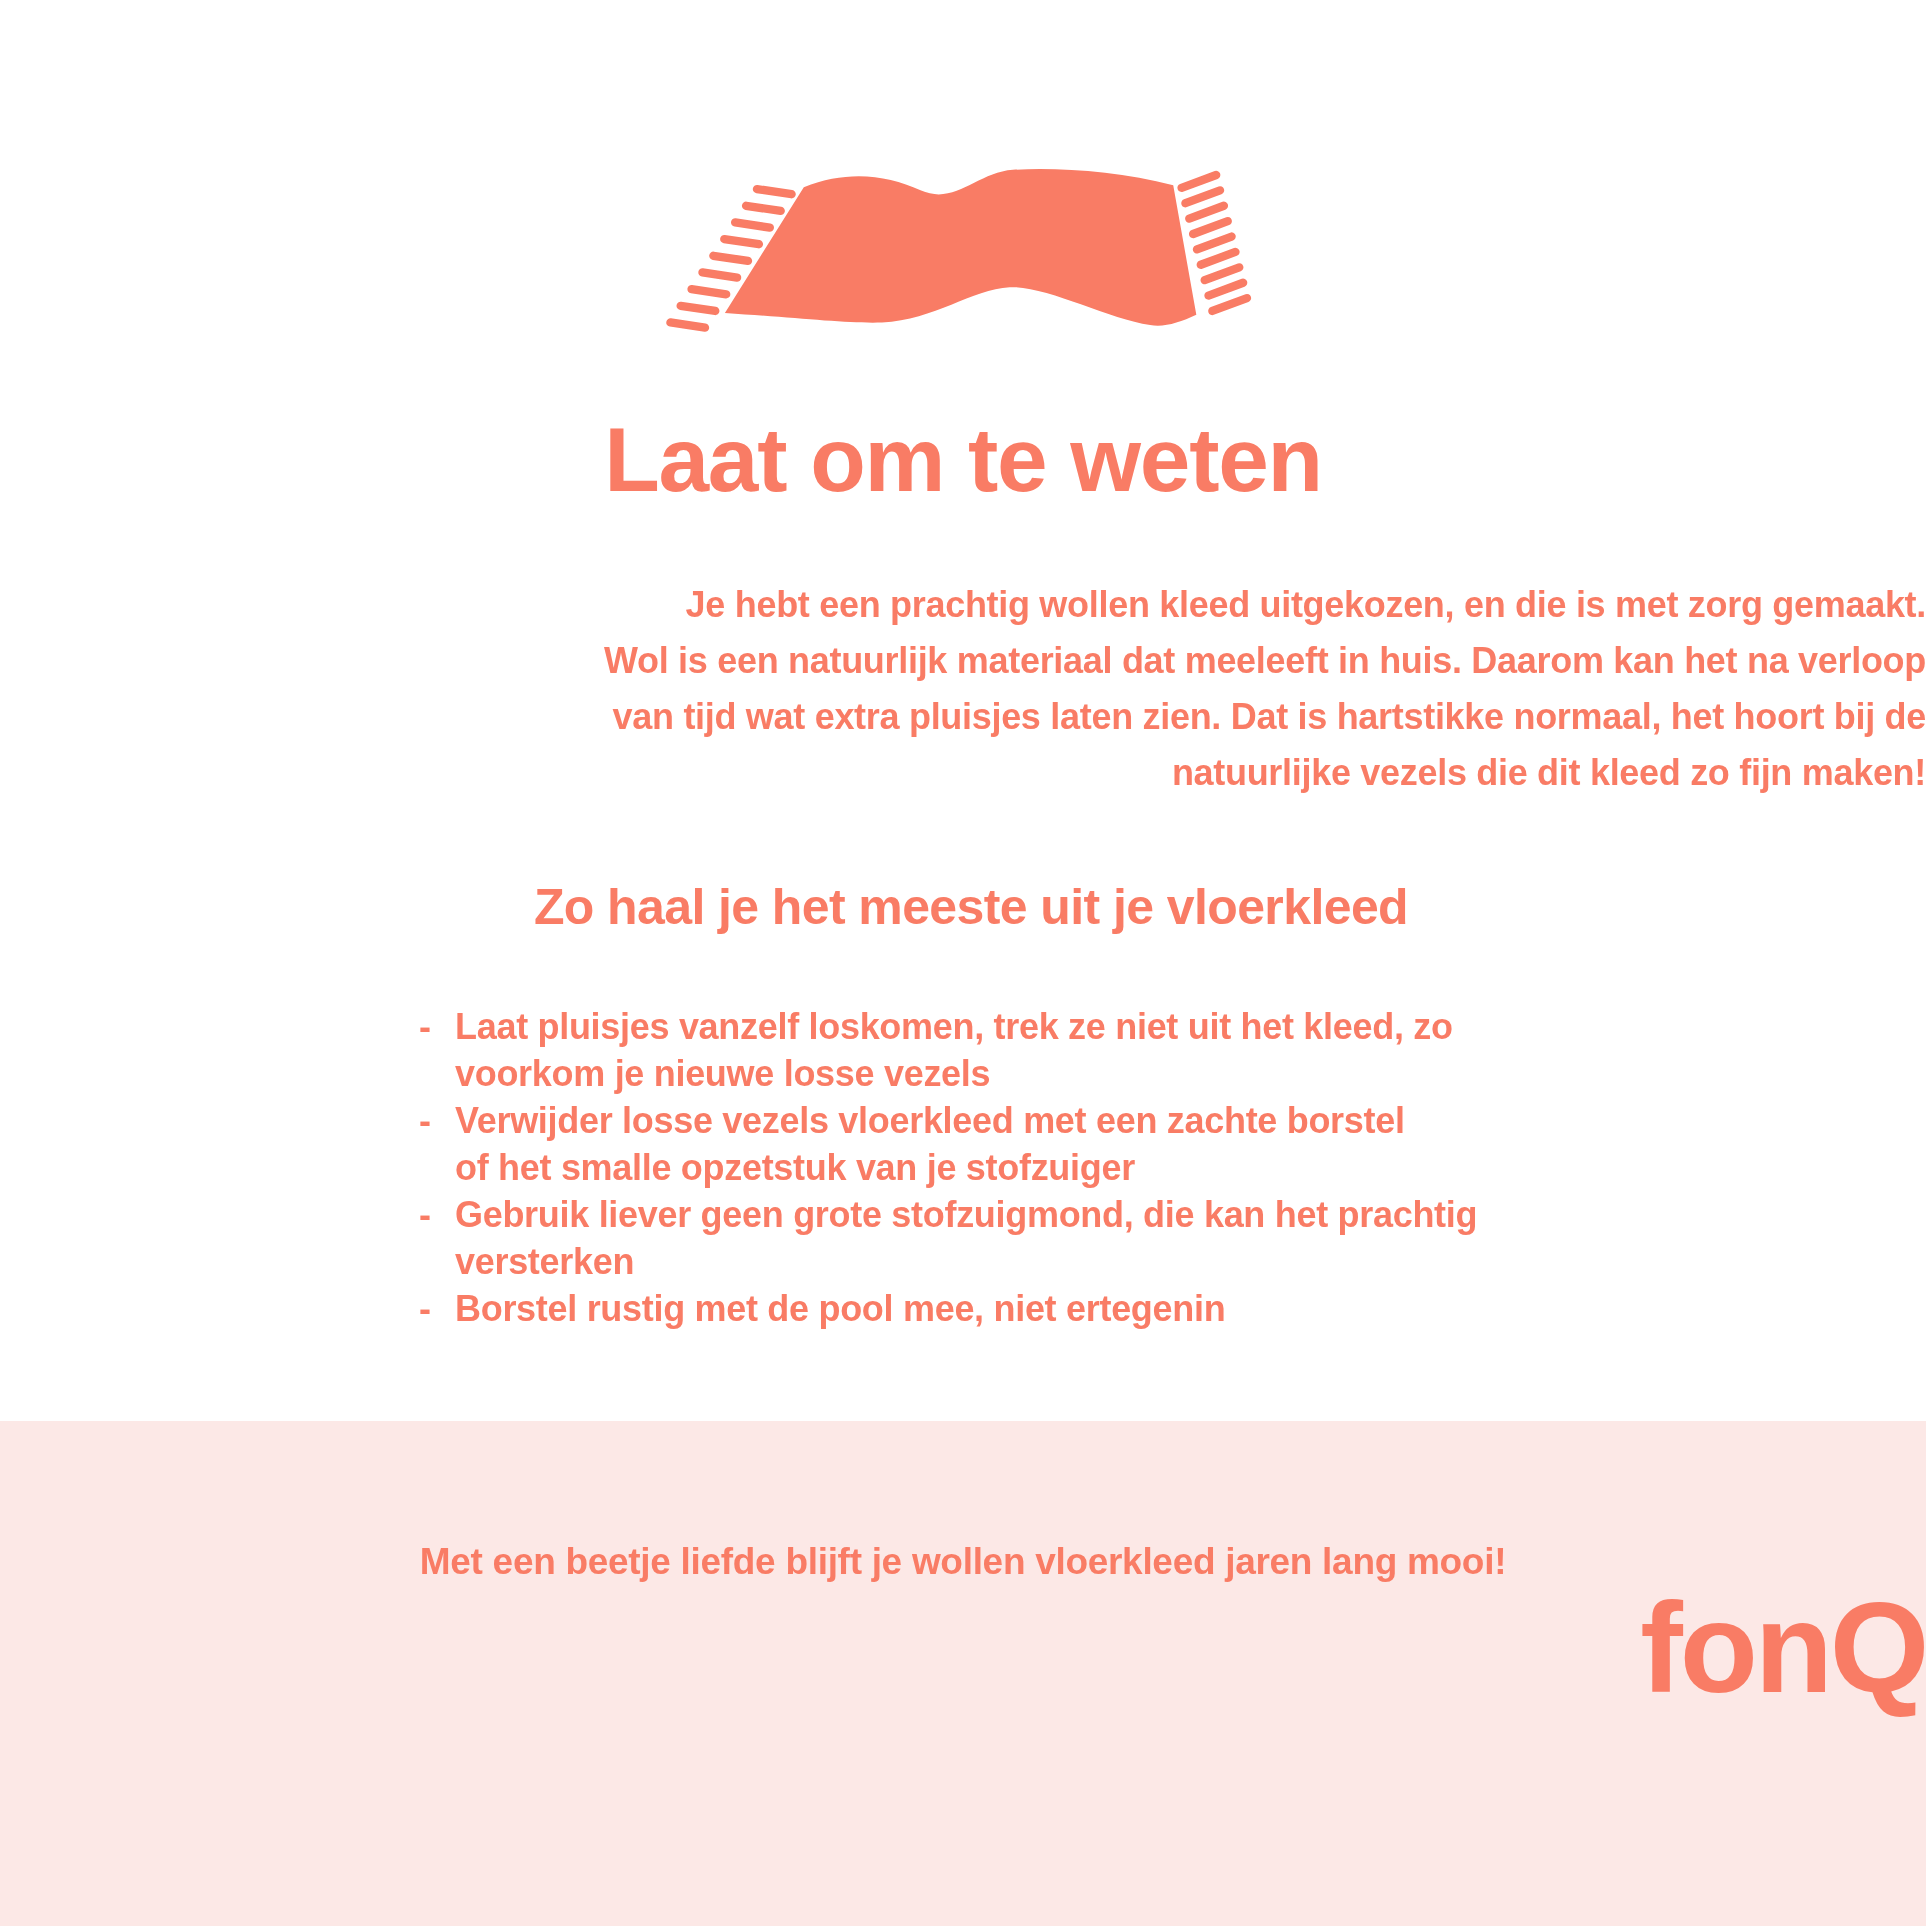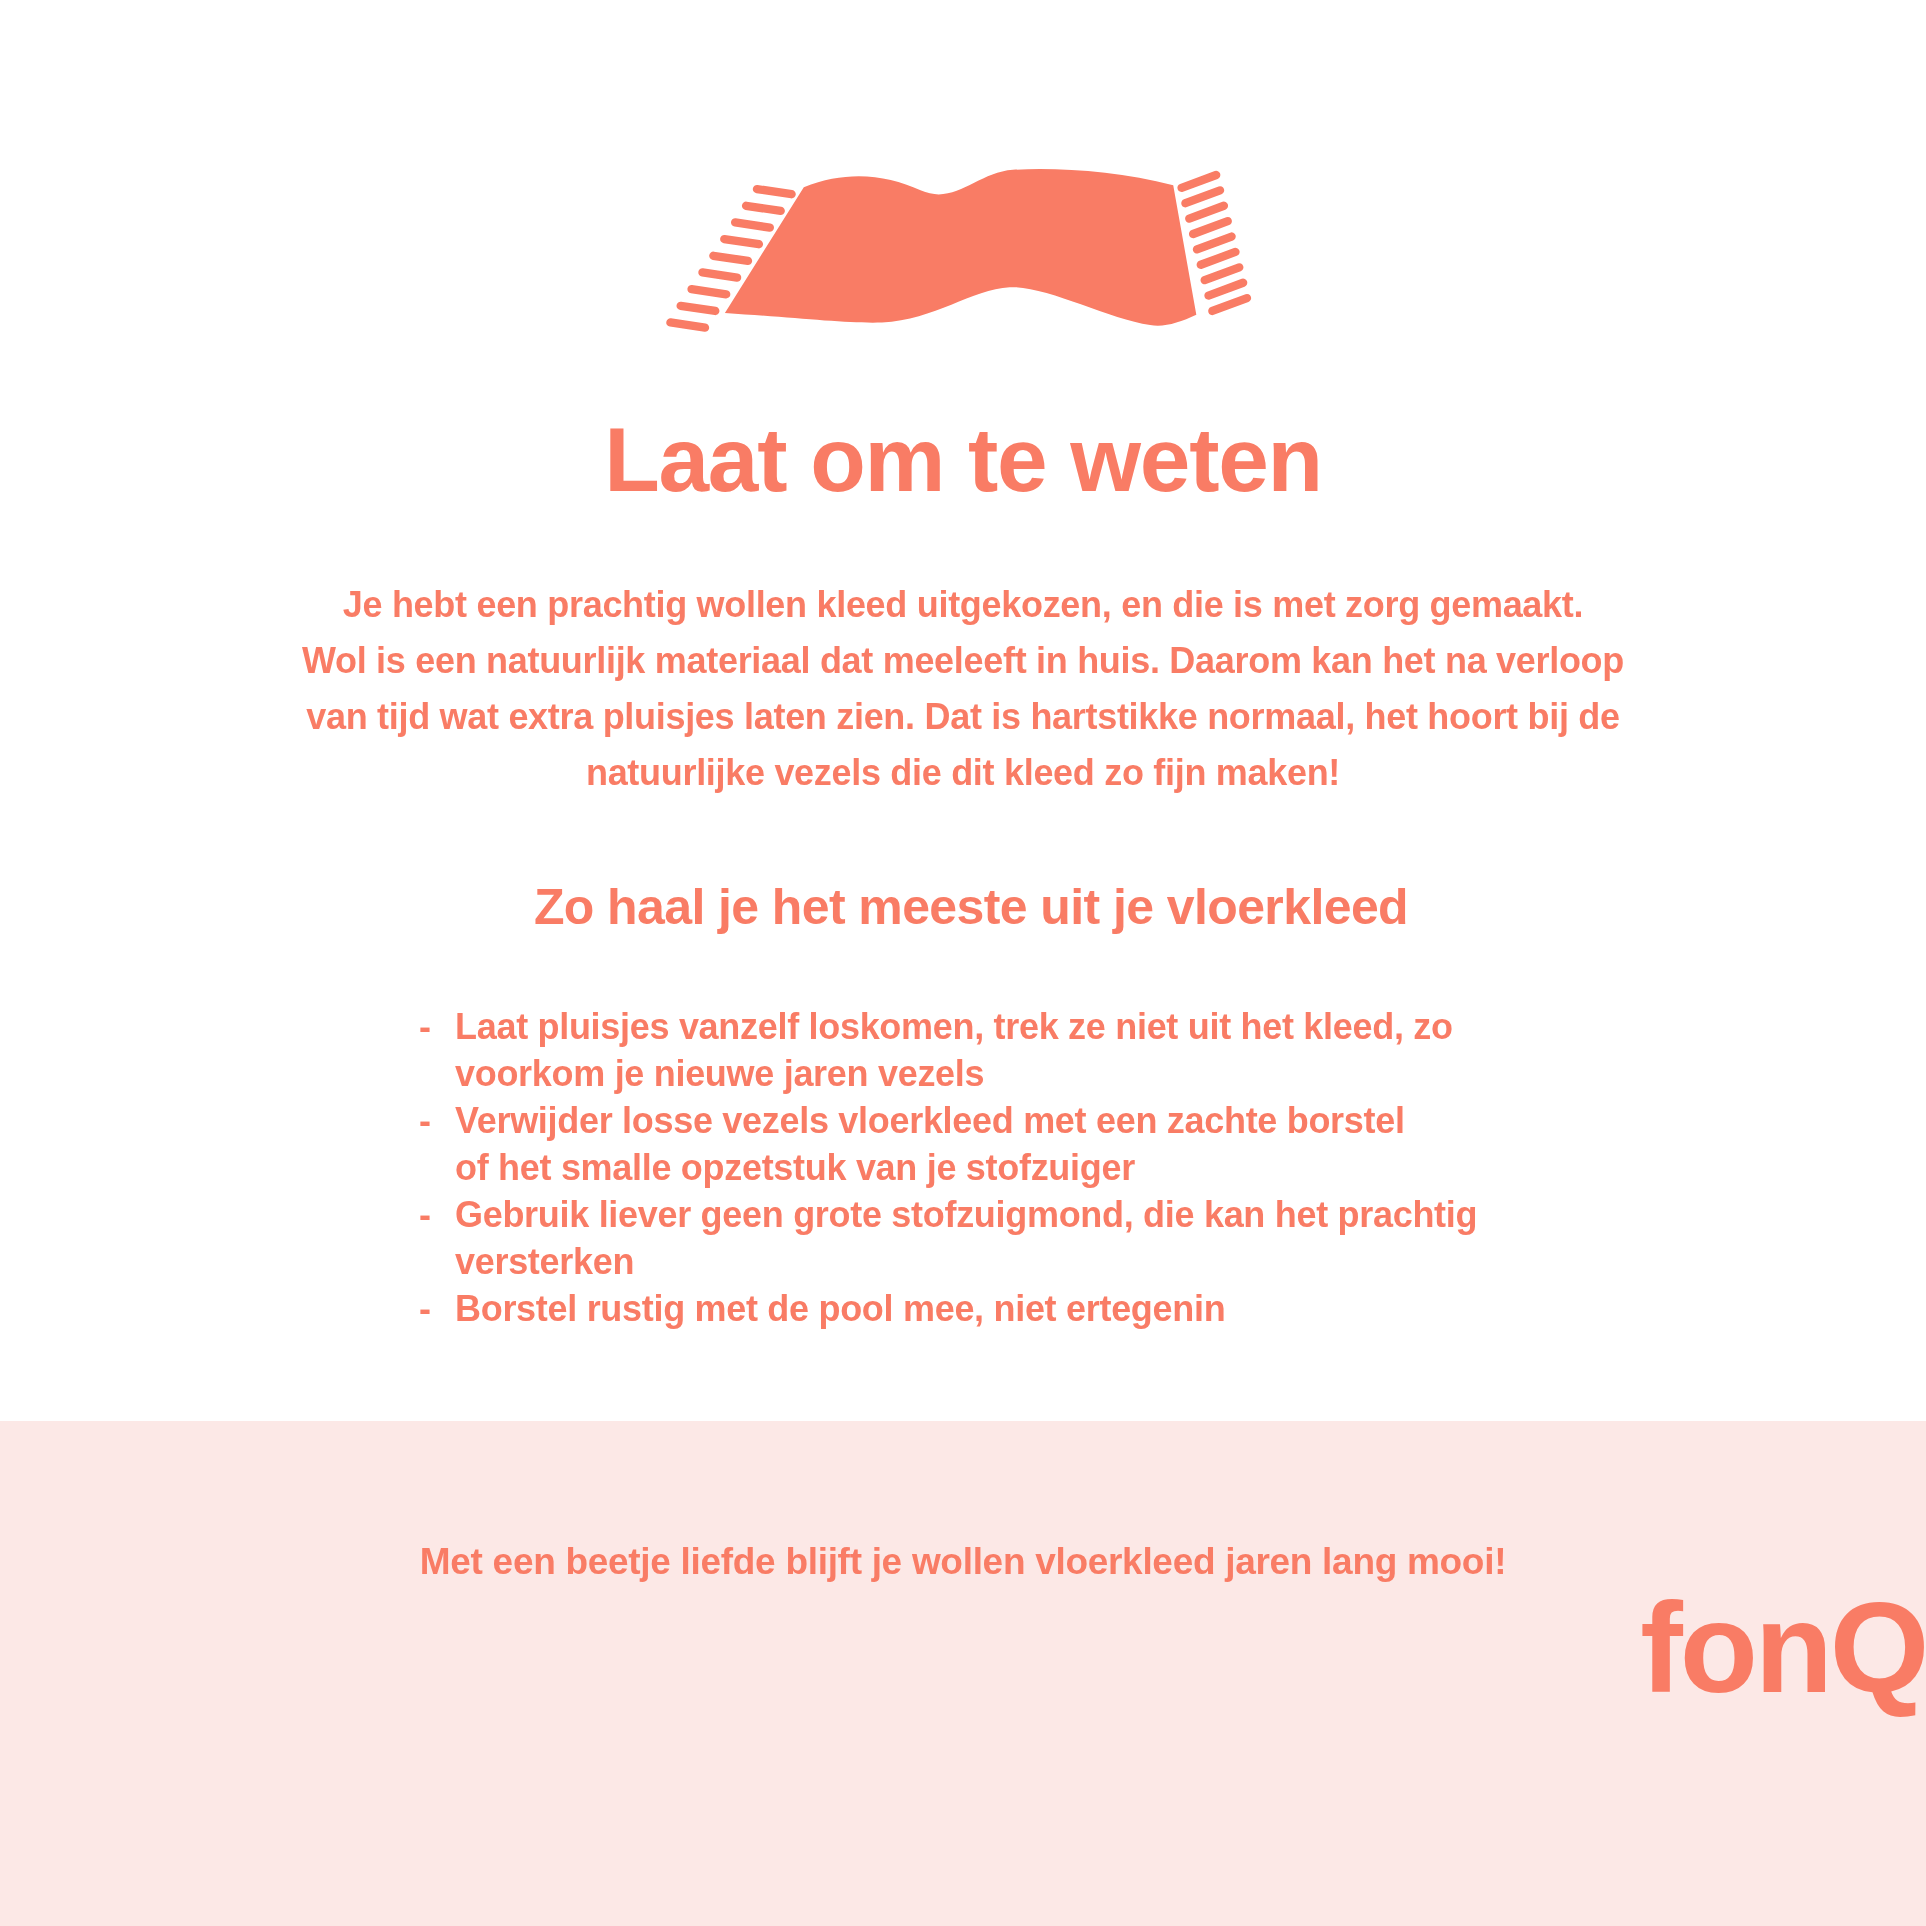--- a/index.html
+++ b/index.html
@@ -27,21 +27,21 @@
   .title {
     margin-top: 62px;
     text-align: center;
     font-size: 91px;
     line-height: 1;
     font-weight: 700;
     letter-spacing: -1.3px;
   }
   .intro {
     margin-top: 72px;
-    text-align: center;
+    text-align: right;
     font-size: 36px;
     line-height: 56px;
     font-weight: 700;
     letter-spacing: -0.3px;
     white-space: pre-line;
   }
   .tips-heading {
     margin-top: 81px;
     text-align: center;
     font-size: 50px;
@@ -143,21 +143,21 @@
 Wol is een natuurlijk materiaal dat meeleeft in huis. Daarom kan het na verloop
 van tijd wat extra pluisjes laten zien. Dat is hartstikke normaal, het hoort bij de
 natuurlijke vezels die dit kleed zo fijn maken!</p>
 
   <h2 class="tips-heading">Zo haal je het meeste uit je vloerkleed</h2>
 
   <ul class="tips-list">
     <li class="tip-item">
       <span class="dash">-</span>
       <span class="tip-text">Laat pluisjes vanzelf loskomen, trek ze niet uit het kleed, zo
-voorkom je nieuwe jaren vezels</span>
+voorkom je nieuwe losse vezels</span>
     </li>
     <li class="tip-item">
       <span class="dash">-</span>
       <span class="tip-text">Verwijder losse vezels vloerkleed met een zachte borstel
 of het smalle opzetstuk van je stofzuiger</span>
     </li>
     <li class="tip-item">
       <span class="dash">-</span>
       <span class="tip-text">Gebruik liever geen grote stofzuigmond, die kan het prachtig
 versterken</span>

